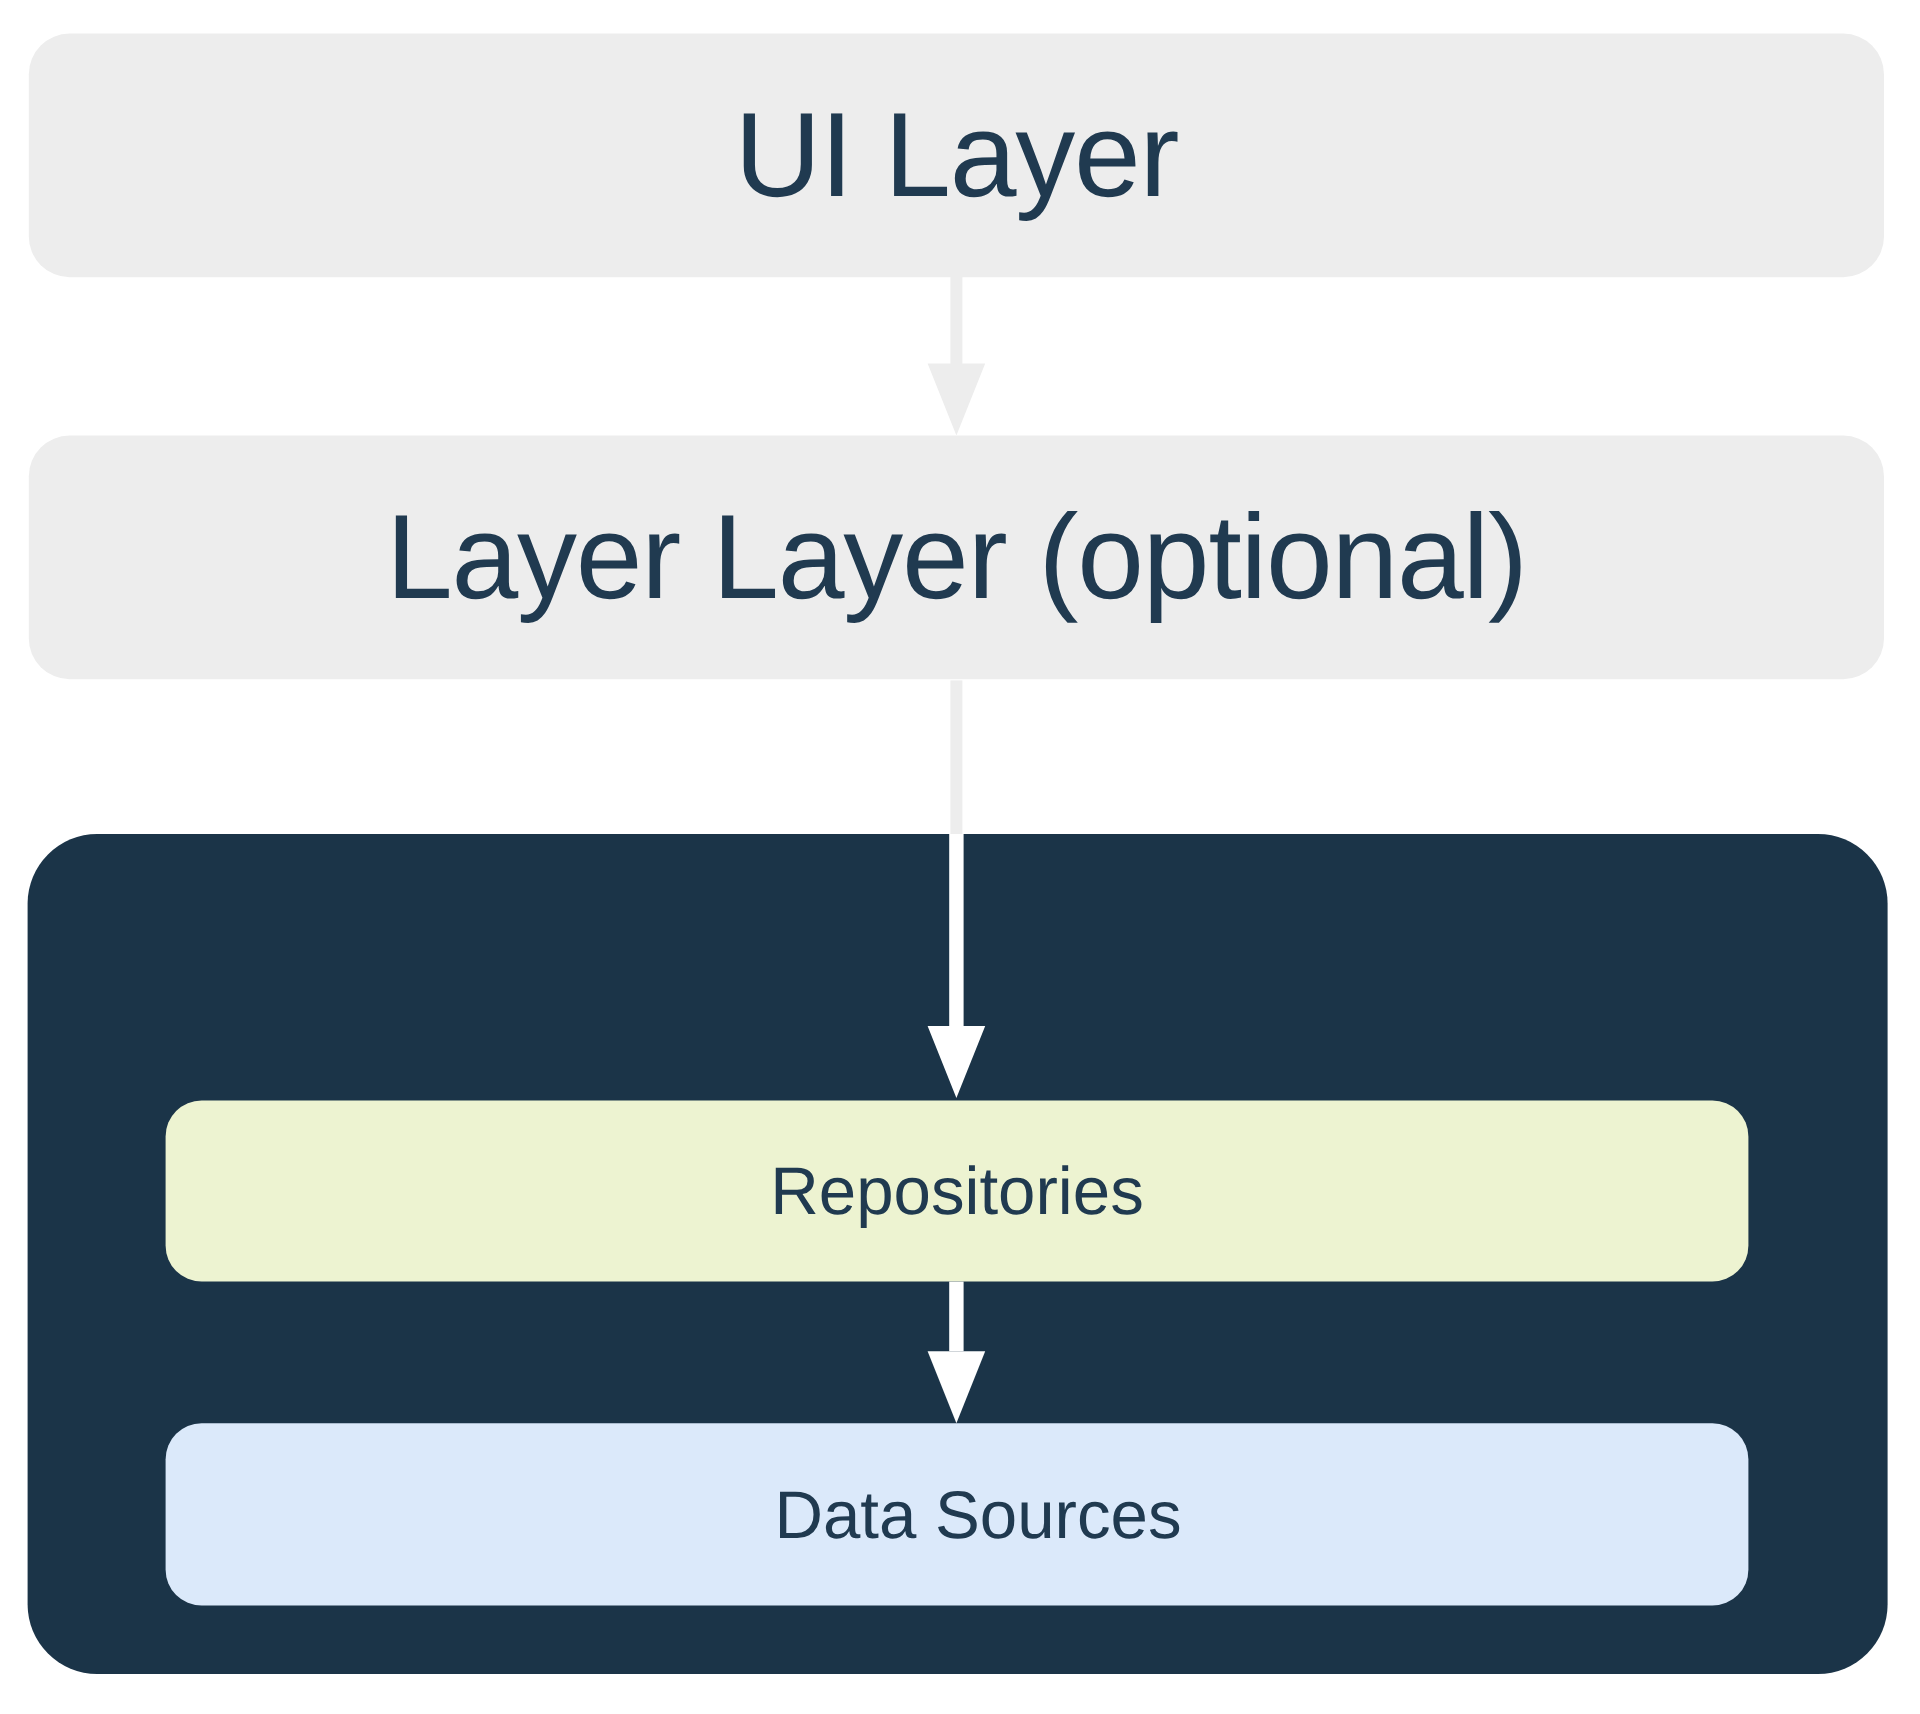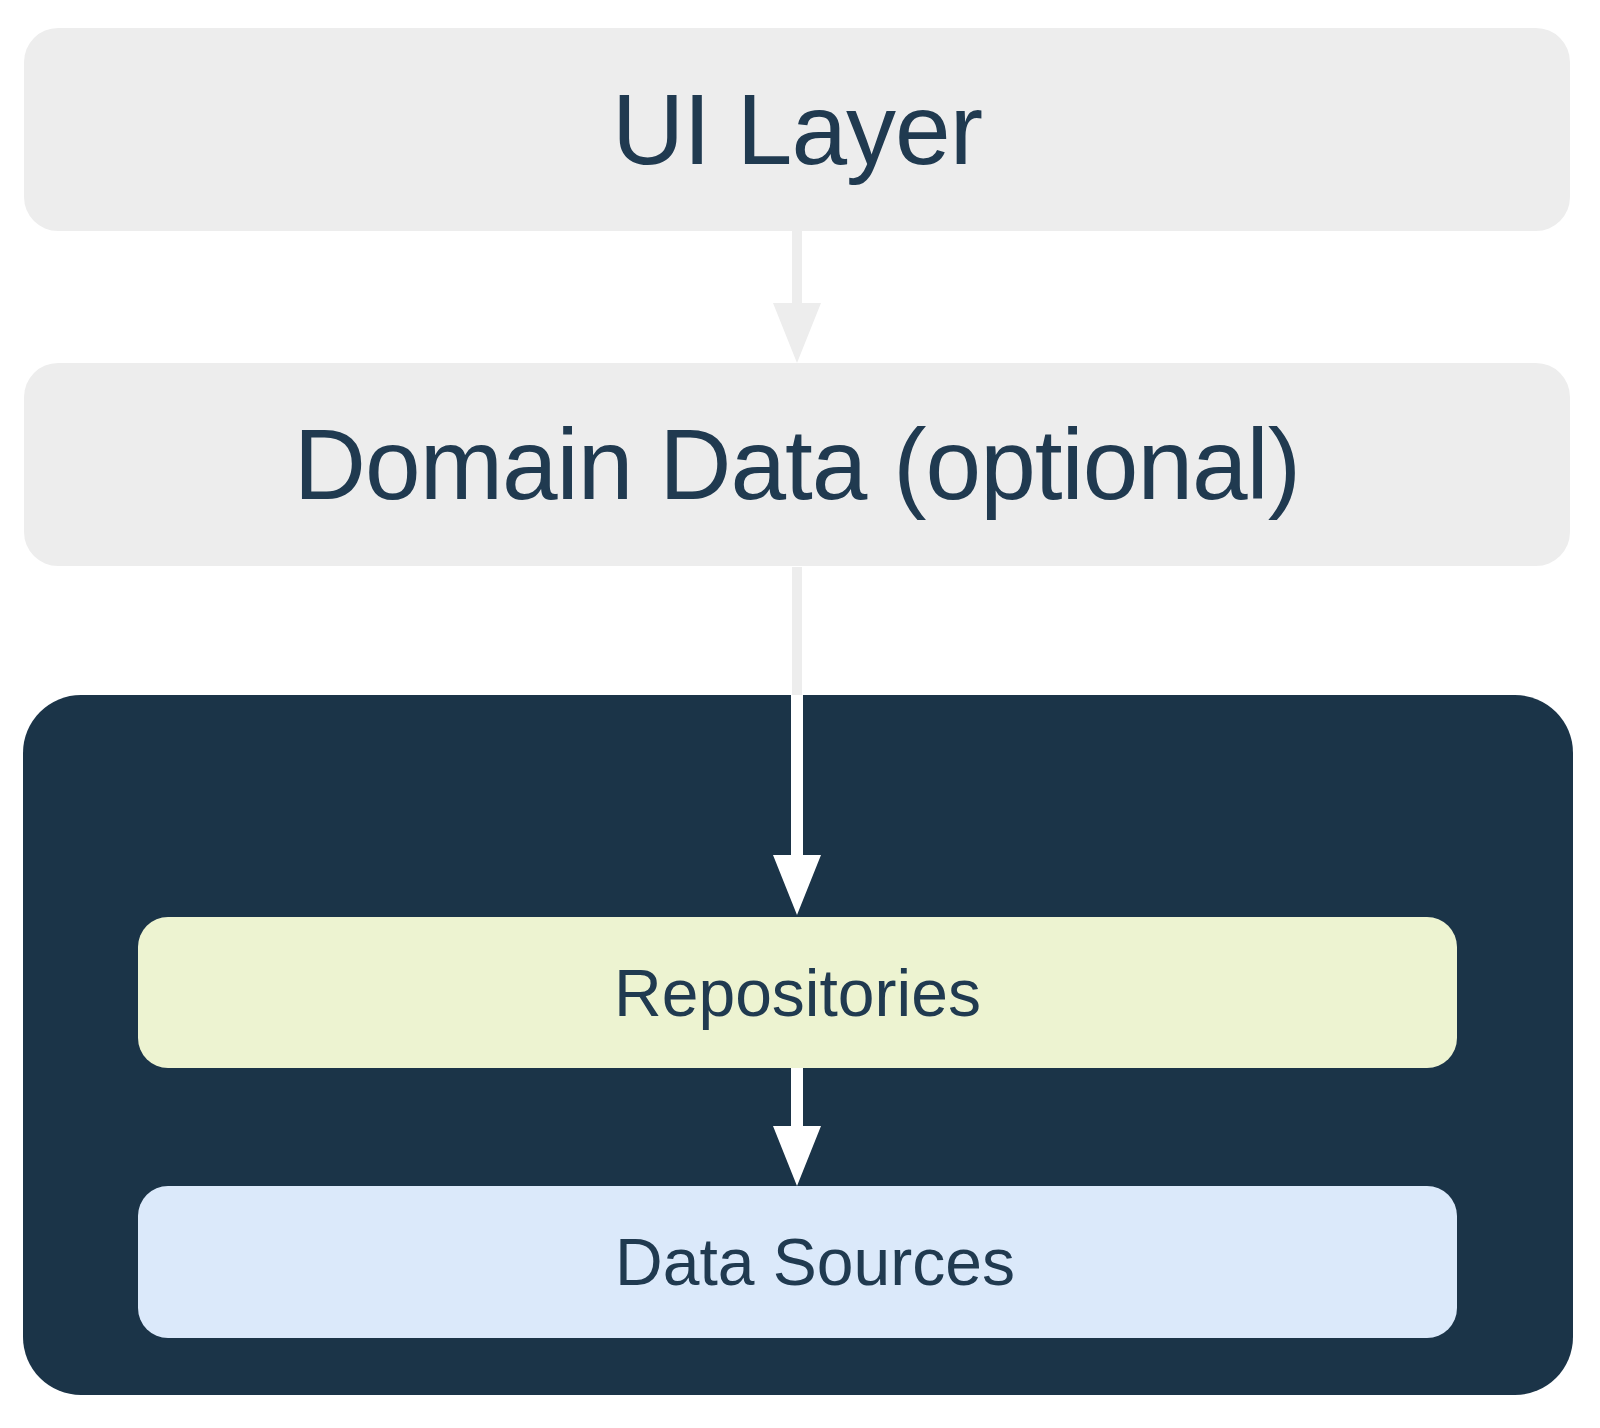--- a/index.html
+++ b/index.html
@@ -63,21 +63,21 @@
     color: var(--white-text);
     font-size: 100px;
     letter-spacing: -1px;
     line-height: 1;
   }
 
   .inner-box {
     left: 138px;
     width: 1319px;
     color: var(--navy-text);
-    font-size: 66px;
+    font-size: 56px;
     border-radius: 30px;
   }
   .repositories-box {
     top: 917px;
     height: 151px;
     background: var(--pale-green-box);
   }
   .data-sources-box {
     top: 1186px;
     height: 152px;
@@ -117,21 +117,21 @@
   <div class="layer-box gray-box ui-box">
     <span>UI Layer</span>
   </div>
 
   <div>
     <div class="shaft gray a1-shaft"></div>
     <div class="head gray a1-head"></div>
   </div>
 
   <div class="layer-box gray-box domain-box">
-    <span>Domain Data (optional)</span>
+    <span>Layer Layer (optional)</span>
   </div>
 
   <div class="data-layer-box"></div>
 
   <div>
     <div class="shaft gray a2-shaft-gray"></div>
     <div class="shaft white a2-shaft-white"></div>
     <div class="head white a2-head"></div>
   </div>
 

